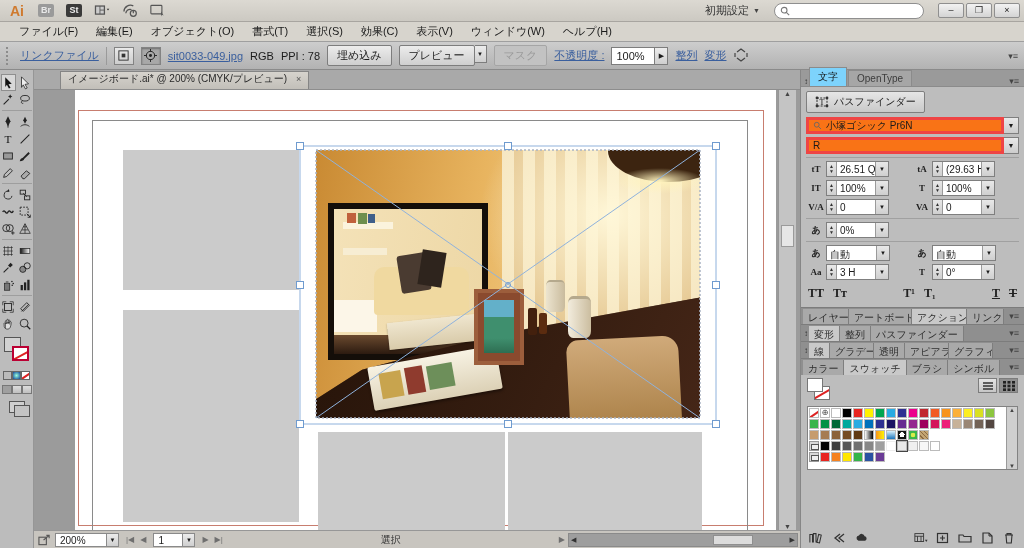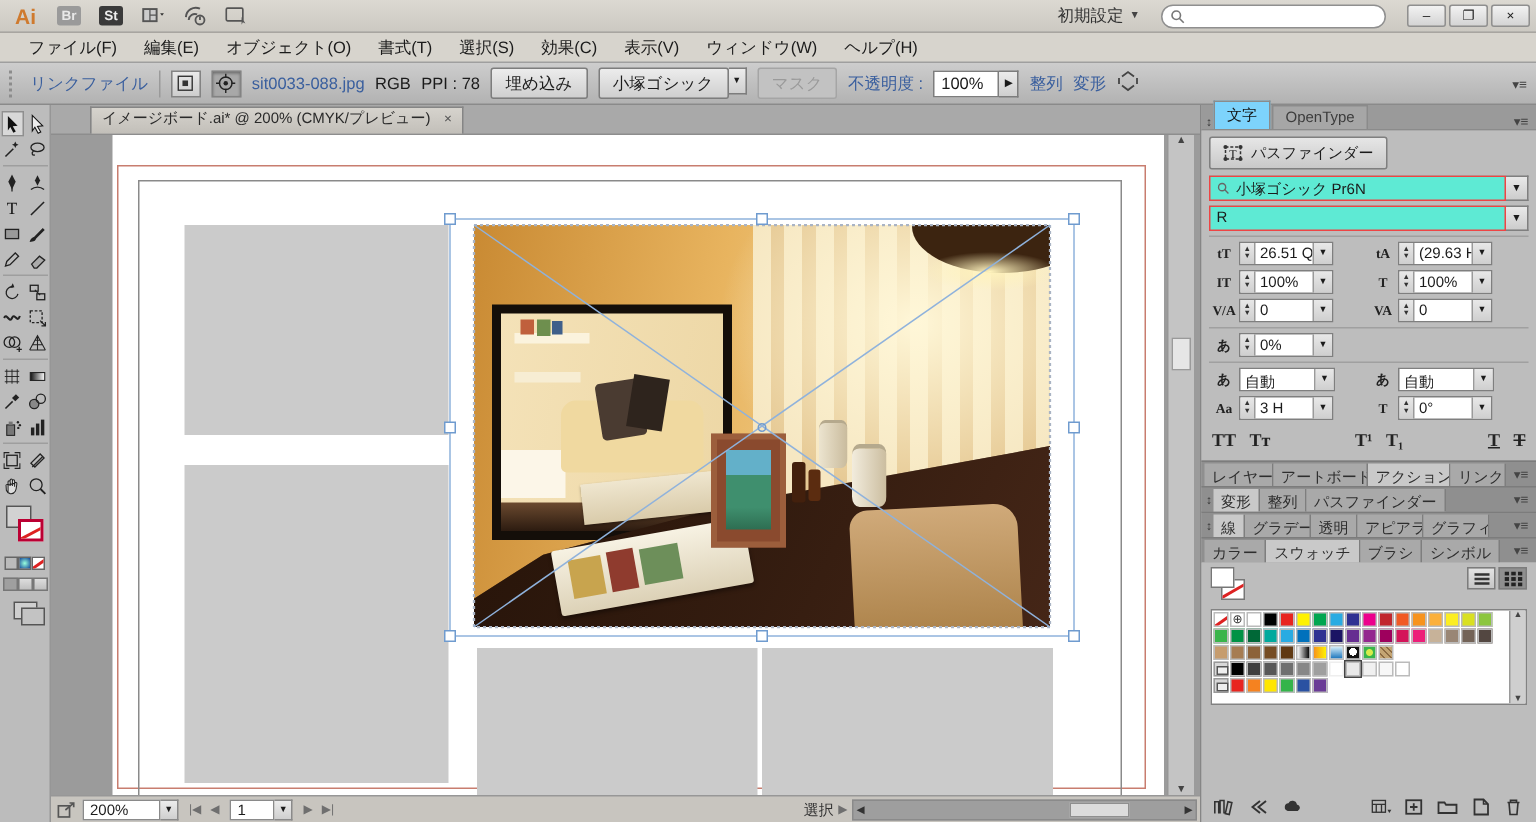--- a/index.html
+++ b/index.html
@@ -14,21 +14,21 @@
 .tspace{flex:1}
 .workspace{display:flex;align-items:center;gap:4px;margin-right:14px;color:#333}
 .caret{font-size:7px;color:#444}
 .searchbox{width:150px;height:16px;background:#fff;border:1px solid #8f8f8f;border-radius:8px;display:flex;align-items:center;padding:0 5px;gap:4px;margin-right:14px}
 .winbtns{display:flex;gap:2px}
 .winbtn{width:26px;height:15px;border:1px solid #8f8f8f;background:linear-gradient(#f2f2f2,#d4d4d4);border-radius:2px;font-size:9px;line-height:13px;text-align:center;color:#222}
 .menubar{height:20px;background:#d7d4cd;display:flex;align-items:center;gap:0;padding-left:10px;border-bottom:1px solid #9f9f9f}
 .mi{padding:2px 9px;cursor:default}
 .controlbar{height:28px;background:linear-gradient(#cdcdcd,#b2b2b2);border-bottom:1px solid #8a8a8a;display:flex;align-items:center;padding:0 6px;gap:7px}
 .grip{width:5px;height:18px;border-left:2px dotted #8c8c8c;margin-right:2px}
-.bluelink{color:#3a5f9e;white-space:nowrap}
+.bluelink{color:#3a5f9e;text-decoration:underline;white-space:nowrap}
 .csep{width:1px;height:18px;background:#9a9a9a}
 .icbtn{width:20px;height:18px;border:1px solid #838383;background:linear-gradient(#e9e9e9,#cdcdcd);display:flex;align-items:center;justify-content:center}
 .icbtn.pressed{background:#a8a8a8;box-shadow:inset 0 1px 2px rgba(0,0,0,.35)}
 .cbtn{border:1px solid #7d7d7d;background:linear-gradient(#ececec,#cfcfcf);padding:2px 9px;border-radius:2px;white-space:nowrap}
 .cbtn.disabled{color:#9a9a9a;border-color:#a5a5a5;background:#c2c2c2}
 .ddbtn{width:12px;height:18px;border:1px solid #7d7d7d;border-left:none;background:linear-gradient(#ececec,#cfcfcf);font-size:6px;display:flex;align-items:center;justify-content:center}
 .combo{display:flex;align-items:center;height:18px}
 .combo .cval{background:#fff;border:1px solid #7d7d7d;height:18px;min-width:44px;padding:2px 4px}
 .combo .cdd{width:13px;height:18px;border:1px solid #7d7d7d;border-left:none;background:linear-gradient(#ececec,#cfcfcf);font-size:7px;text-align:center;line-height:16px}
 .main{display:flex;height:478px}
@@ -93,32 +93,32 @@
 .p-mg-c{left:58px;top:9px;width:26px;height:24px;background:#6d8f5a}
 .p-mag2{position:absolute;left:72px;top:168px;width:98px;height:27px;background:linear-gradient(#efe6cf,#d9cbaa);transform:rotate(-6deg);box-shadow:0 1px 2px rgba(0,0,0,.35)}
 .selsvg{position:absolute;left:0;top:0;width:766px;height:440px;pointer-events:none}
 .vscroll{position:absolute;left:744px;top:0;width:18px;height:440px;background:#c4c4c4;border-left:1px solid #979797;display:flex;flex-direction:column;align-items:center;font-size:7px;color:#444}
 .vthumb{position:absolute;left:2px;top:135px;width:13px;height:22px;background:#e6e6e6;border:1px solid #9a9a9a}
 .statusbar{height:18px;background:#c8c5bf;border-top:1px solid #979797;display:flex;align-items:center;padding-left:4px;font-size:10px}
 .sb-combo{display:flex;align-items:center;height:14px;margin:0 4px}
 .sb-combo .cval{background:#fff;border:1px solid #8a8a8a;height:14px;padding:1px 4px;min-width:52px}
 .sb-combo .cdd{width:12px;height:14px;border:1px solid #8a8a8a;border-left:none;background:linear-gradient(#ececec,#cfcfcf);font-size:6px;text-align:center;line-height:13px}
 .navarr{color:#6f6f6f;font-size:8px;padding:0 3px}
-.sb-status{width:330px;text-align:right;color:#333}
+.sb-status{width:330px;text-align:center;color:#333}
 .hscroll{flex:1;height:14px;background:#9e9e9e;border:1px solid #8a8a8a;position:relative;margin-right:2px;display:flex;align-items:center;justify-content:space-between;font-size:7px;color:#333;padding:0 2px}
 .hthumb{position:absolute;left:63%;width:40px;height:10px;background:#dcdcdc;border:1px solid #8f8f8f}
 .rightpanel{width:224px;background:#b5b5b5;border-left:1px solid #868686;display:flex;flex-direction:column;font-size:10px}
 .ptabs{display:flex;align-items:flex-end;background:#9a9a9a;height:17px;padding-left:2px;border-bottom:1px solid #8b8b8b}
 .ptab{padding:2px 8px;background:#a6a6a6;border:1px solid #8b8b8b;border-bottom:none;margin-right:1px;color:#3c3c3c;white-space:nowrap}
 .ptab.active{background:#7dd3fc;color:#111}
 .pmenu{margin-left:auto;padding:0 5px;color:#444;font-size:9px}
 .pbody{background:#bdbdbd;padding:4px 5px 2px}
 .touchbtn{display:inline-flex;align-items:center;gap:5px;border:1px solid #7f7f7f;background:linear-gradient(#e6e6e6,#c9c9c9);padding:3px 8px;border-radius:2px;margin-bottom:4px}
 .fontrow{display:flex;align-items:center;margin-bottom:3px}
-.fontrow .fval{flex:1;background:#5eead4;border:1px solid #ef4444;height:17px;display:flex;align-items:center;gap:4px;padding:0 4px;white-space:nowrap;overflow:hidden}
+.fontrow .fval{flex:1;background:#f97316;border:3px solid #ef4444;height:17px;display:flex;align-items:center;gap:4px;padding:0 4px;white-space:nowrap;overflow:hidden}
 .fontrow .cdd{width:15px;height:17px;border:1px solid #7f7f7f;border-left:none;background:linear-gradient(#e9e9e9,#cccccc);font-size:7px;text-align:center;line-height:16px}
 .frow{display:flex;align-items:center;margin:3px 0}
 .fcol{display:flex;align-items:center;width:106px}
 .ficon{width:20px;font-size:9px;font-family:"Liberation Serif",serif;font-weight:bold;color:#222;text-align:center;white-space:nowrap;overflow:hidden}
 .spin{display:inline-flex;height:16px;border:1px solid #7f7f7f;background:#fff}
 .spin .st{width:10px;background:linear-gradient(#e8e8e8,#cfcfcf);border-right:1px solid #9a9a9a;display:flex;flex-direction:column;align-items:center;justify-content:center;font-size:5px;line-height:5px;color:#333}
 .spin .val{width:38px;padding:2px 3px;font-size:10px;white-space:nowrap;overflow:hidden}
 .spin .dd{width:13px;background:linear-gradient(#e8e8e8,#cfcfcf);border-left:1px solid #9a9a9a;font-size:6px;display:flex;align-items:center;justify-content:center}
 .hr{height:1px;background:#a0a0a0;margin:3px 0}
 .togglerow{display:flex;align-items:center;gap:9px;padding:3px 2px 4px;font-family:"Liberation Serif",serif;font-weight:bold;font-size:12px;color:#222}
@@ -226,26 +226,26 @@
         <rect x="5" y="5" width="4" height="4" fill="#333"></rect>
       </svg>
     </span>
   <span class="icbtn pressed">
       <svg width="13" height="13" viewBox="0 0 14 14">
         <circle cx="7" cy="7" r="4.5" fill="none" stroke="#222"></circle>
         <circle cx="7" cy="7" r="1.6" fill="#222"></circle>
         <path d="M7 0v3M7 11v3M0 7h3M11 7h3" stroke="#222"></path>
       </svg>
     </span>
-  <a class="bluelink">sit0033-088.jpg</a>
+  <a class="bluelink">sit0033-049.jpg</a>
   <span>RGB</span>
   <span>PPI : 78</span>
   <span class="cbtn">埋め込み</span>
   <span style="display:flex">
-      <span class="cbtn">小塚ゴシック</span>
+      <span class="cbtn">プレビュー</span>
       <span class="ddbtn">▼</span>
     </span>
   <span class="cbtn disabled">マスク</span>
   <a class="bluelink">不透明度 :</a>
   <span class="combo">
       <span class="cval">100%</span>
       <span class="cdd">▶</span>
     </span>
   <a class="bluelink">整列</a>
   <a class="bluelink">変形</a>

